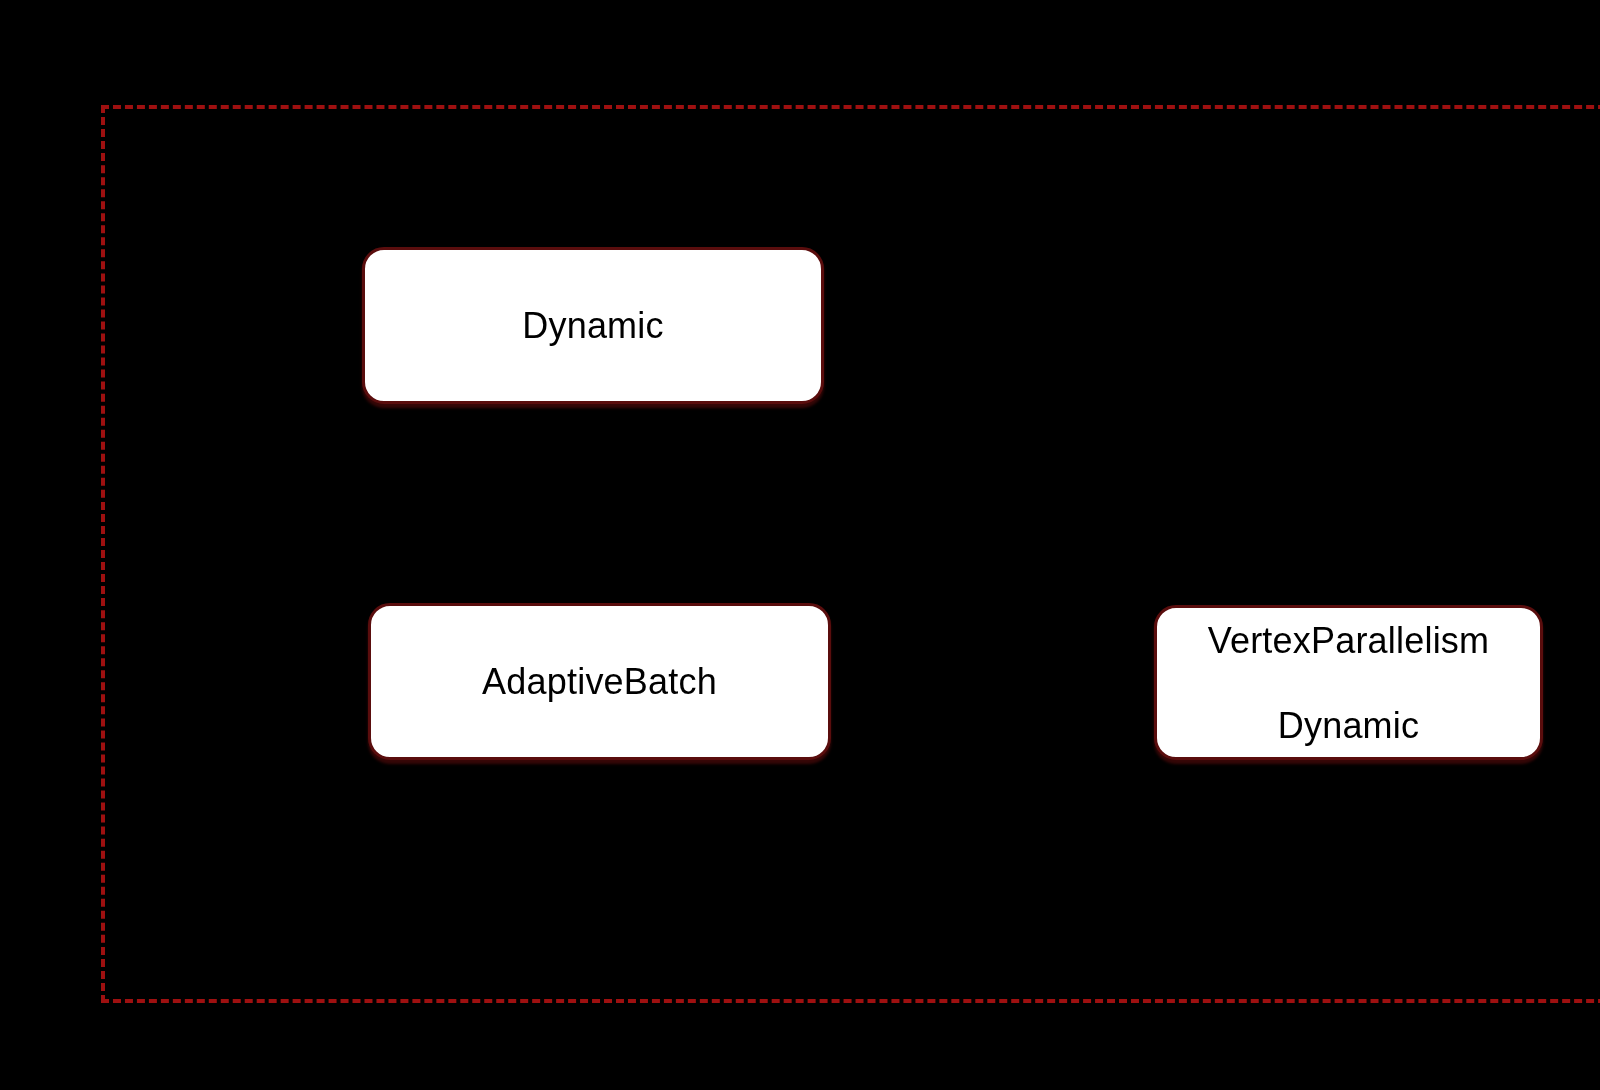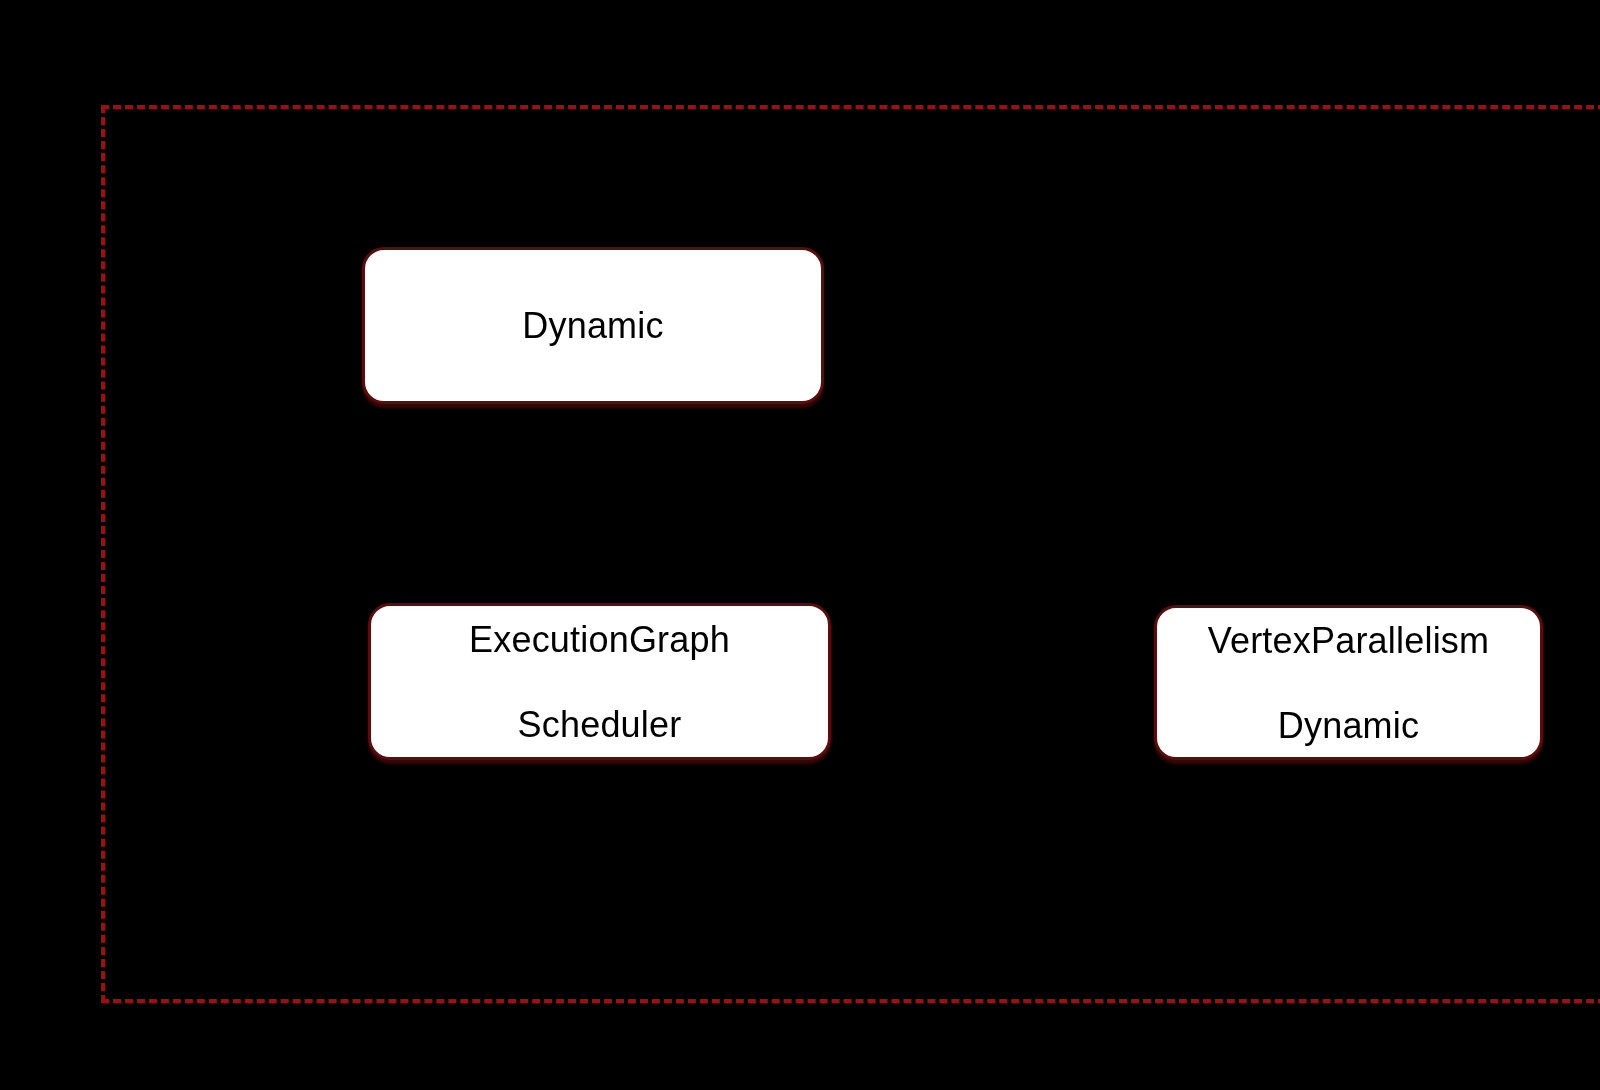--- a/index.html
+++ b/index.html
@@ -75,22 +75,21 @@
 
 <div class="canvas">
 
   <div class="boundary"></div>
 
   <div class="node node-dynamic-execution-graph">
     <span class="node-label-line">Dynamic</span>
   </div>
 
   <div class="node node-adaptive-batch-scheduler">
-    <span class="node-label-line">ExecutionGraph</span>
-    <span class="node-label-line">Scheduler</span>
+    <span class="node-label-line">AdaptiveBatch</span>
   </div>
 
   <div class="node node-vertex-parallelism-decider">
     <span class="node-label-line">VertexParallelism</span>
     <span class="node-label-line">Dynamic</span>
   </div>
 
 </div>
 
 </body></html>

